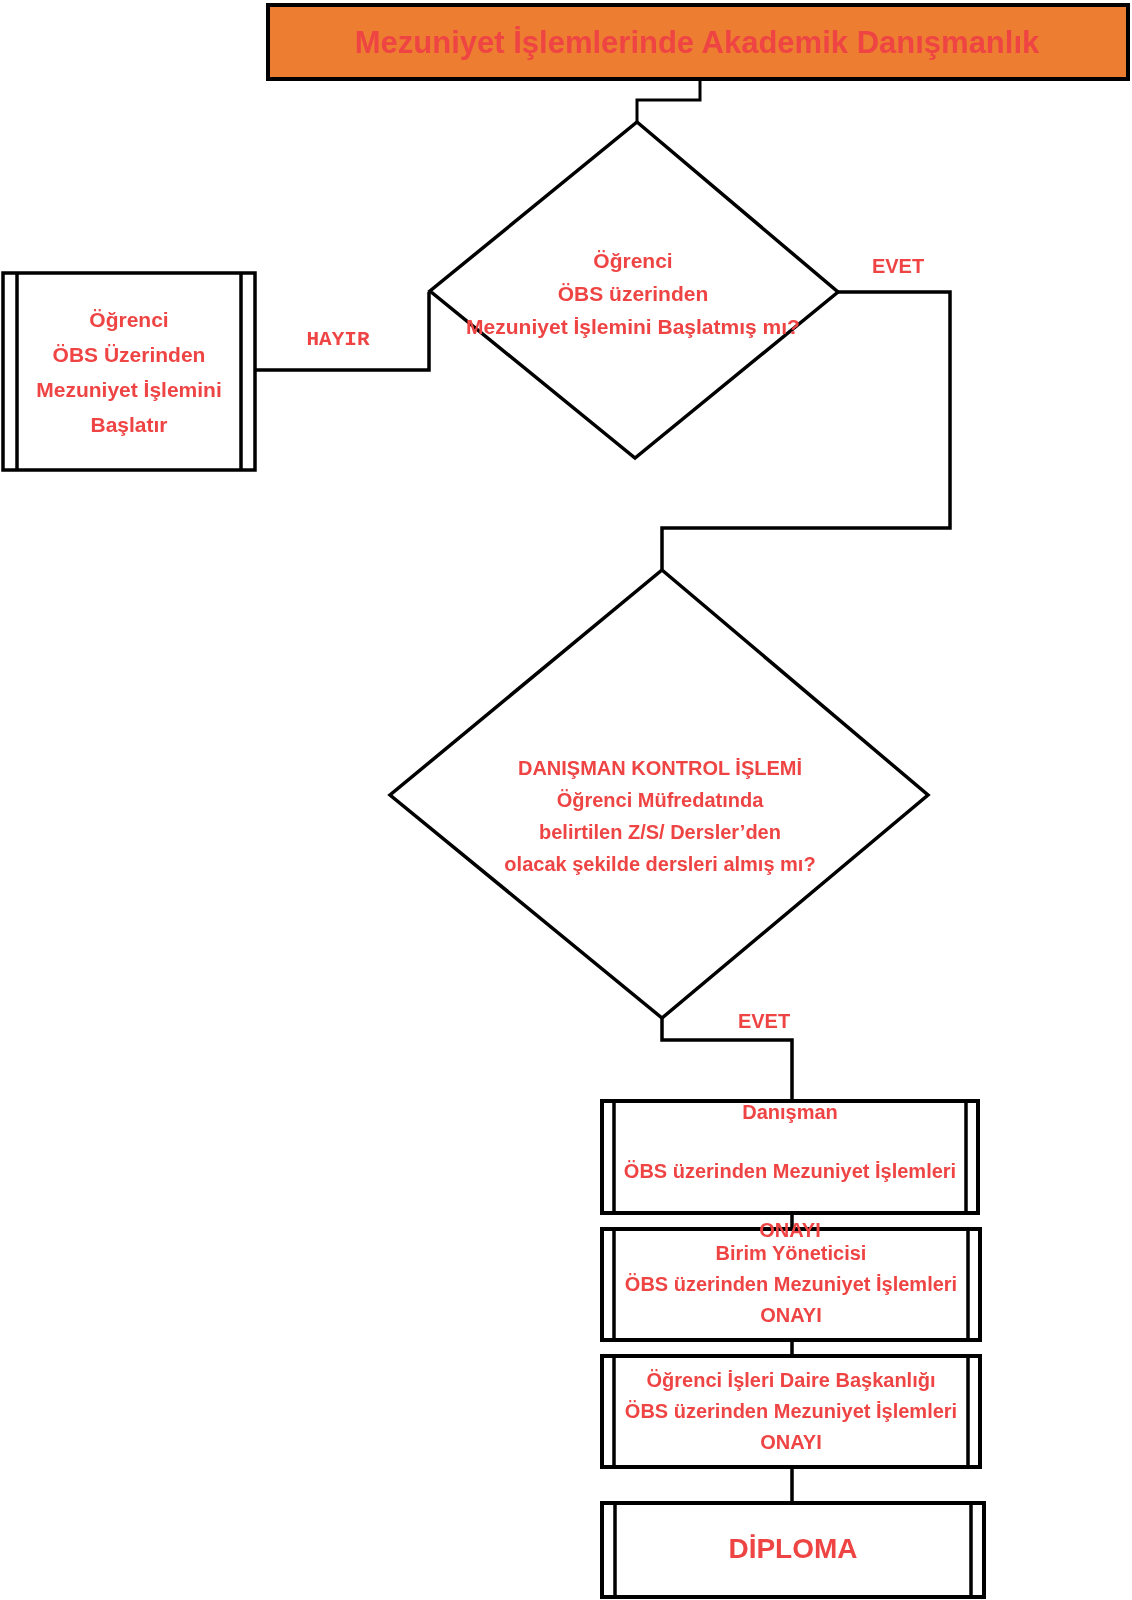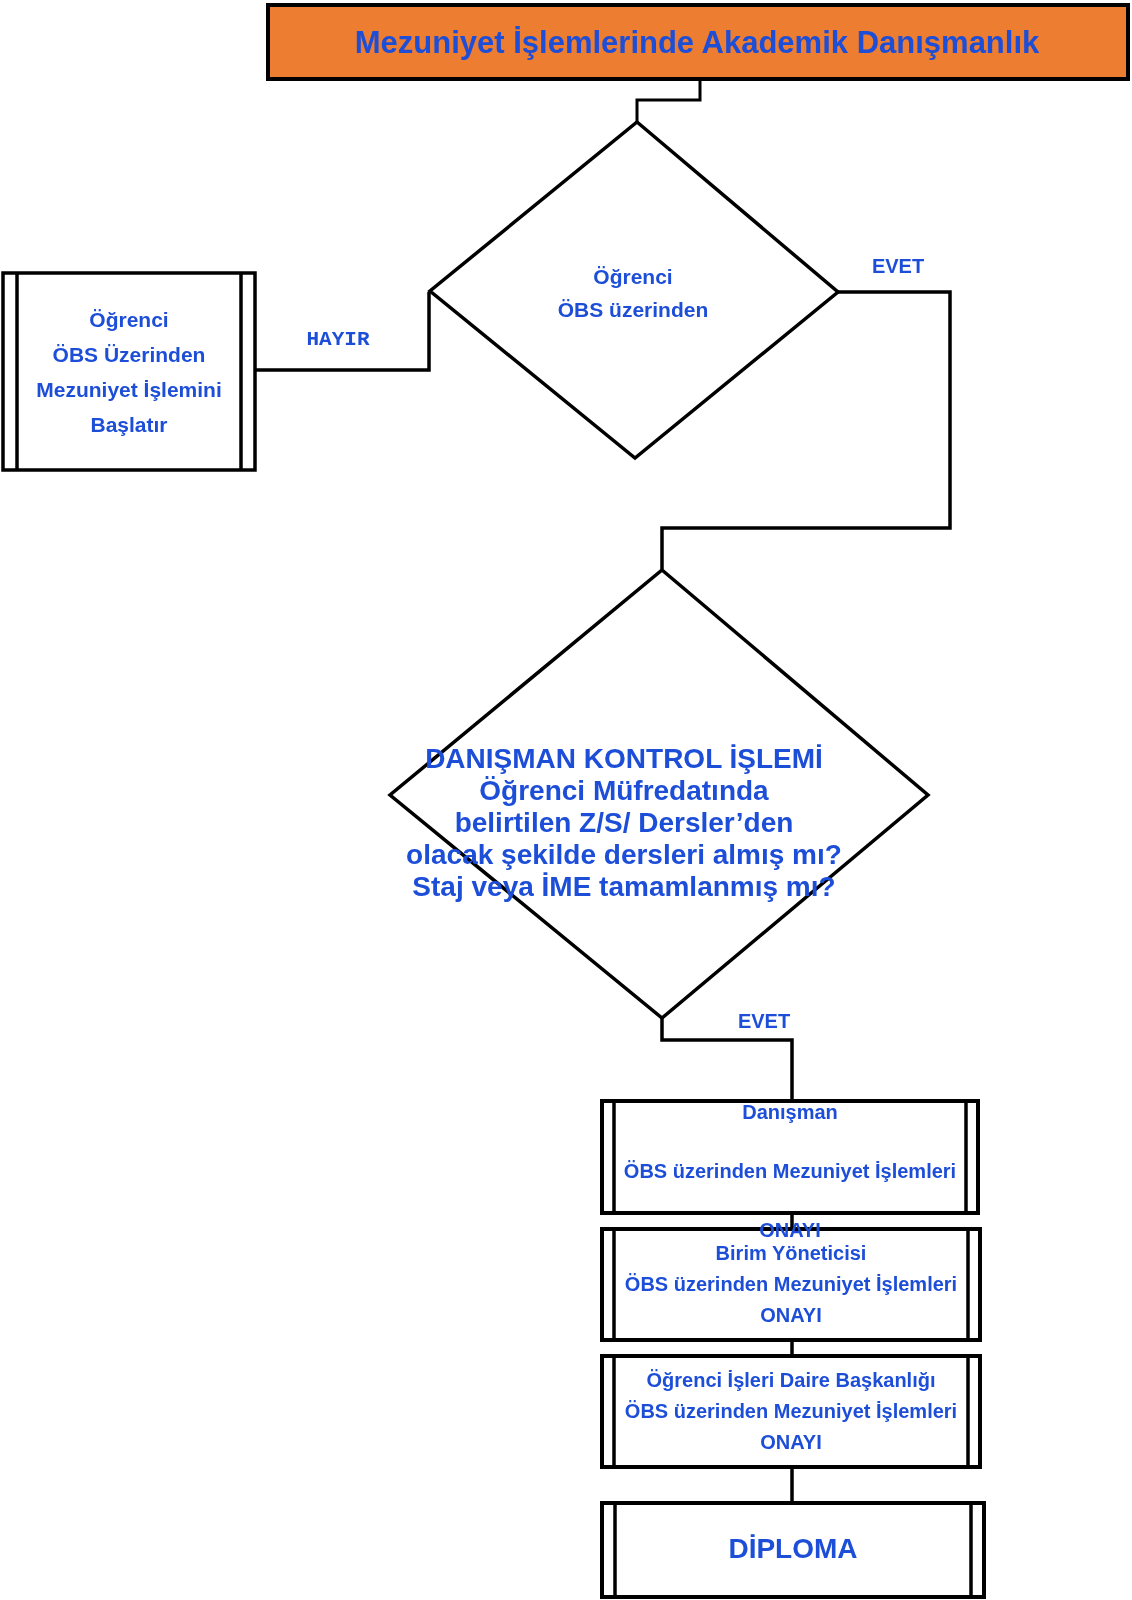--- a/index.html
+++ b/index.html
@@ -7,21 +7,21 @@
     padding: 0;
     background: #ffffff;
   }
   .stage {
     position: relative;
     width: 1132px;
     height: 1600px;
     background: #ffffff;
     font-family: "Liberation Sans", "DejaVu Sans", sans-serif;
     font-weight: 700;
-    color: #1d4ed8;
+    color: #ef4444;
     overflow: hidden;
   }
   .stage svg {
     position: absolute;
     left: 0;
     top: 0;
     width: 1132px;
     height: 1600px;
   }
   .txt {
@@ -53,23 +53,22 @@
   .hayir-label {
     left: 338px; top: 339px;
     font-size: 21px;
     font-family: Liberation Mono, monospace;
   }
   .evet1-label {
     left: 898px; top: 266px;
     font-size: 20px;
   }
   .d2-text {
-    left: 624px; top: 816px;
-    font-size: 28px;
-    margin-top: 7px;
+    left: 660px; top: 816px;
+    font-size: 20px;
   }
   .d2-text div { line-height: 32px; }
 
   .evet2-label {
     left: 764px; top: 1021px;
     font-size: 20px;
   }
   .boxa-text { left: 790px; top: 1157px; font-size: 20px; }
   .boxa-text div { line-height: 31px; margin-top: 28px; }
   .boxb-text { left: 791px; top: 1284px; font-size: 20px; }
@@ -135,38 +134,38 @@
       <line x1="615" y1="1503" x2="615" y2="1597" stroke="#000000" stroke-width="3.5"></line>
       <line x1="971" y1="1503" x2="971" y2="1597" stroke="#000000" stroke-width="3.5"></line>
     </g>
   </svg>
 
   <div class="txt title-text">Mezuniyet İşlemlerinde Akademik Danışmanlık</div>
 
   <div class="txt d1-text">
     <div>Öğrenci</div>
     <div>ÖBS üzerinden</div>
+    <div>Mezuniyet İşlemini Başlatmış mı?</div>
   </div>
 
   <div class="txt evet1-label">EVET</div>
   <div class="txt hayir-label">HAYIR</div>
 
   <div class="txt startbox-text">
     <div>Öğrenci</div>
     <div>ÖBS Üzerinden</div>
     <div>Mezuniyet İşlemini</div>
     <div>Başlatır</div>
   </div>
 
   <div class="txt d2-text">
     <div>DANIŞMAN KONTROL İŞLEMİ</div>
     <div>Öğrenci Müfredatında</div>
     <div>belirtilen Z/S/ Dersler’den</div>
     <div>olacak şekilde dersleri almış mı?</div>
-    <div>Staj veya İME tamamlanmış mı?</div>
   </div>
 
   <div class="txt evet2-label">EVET</div>
 
   <div class="txt boxa-text">
     <div>Danışman</div>
     <div>ÖBS üzerinden Mezuniyet İşlemleri</div>
     <div>ONAYI</div>
   </div>
 

